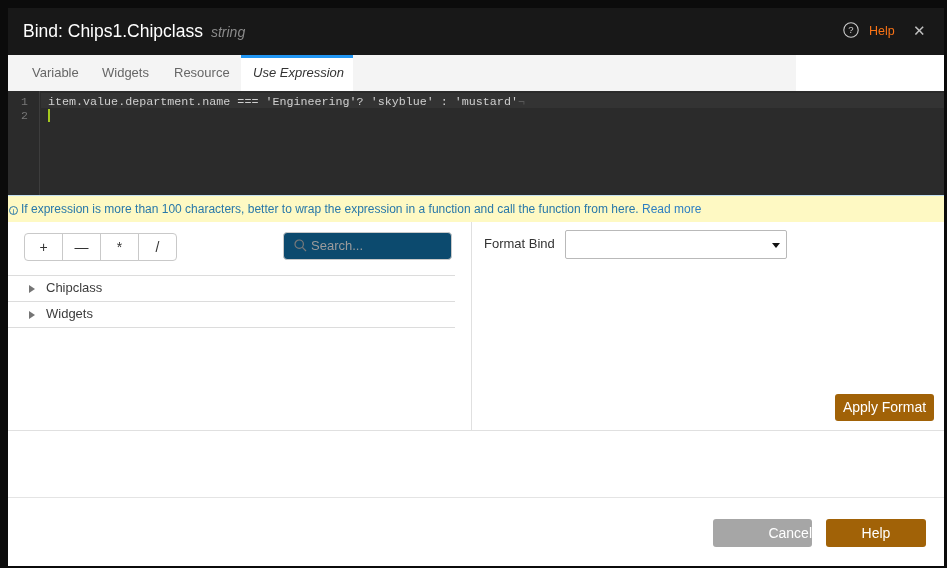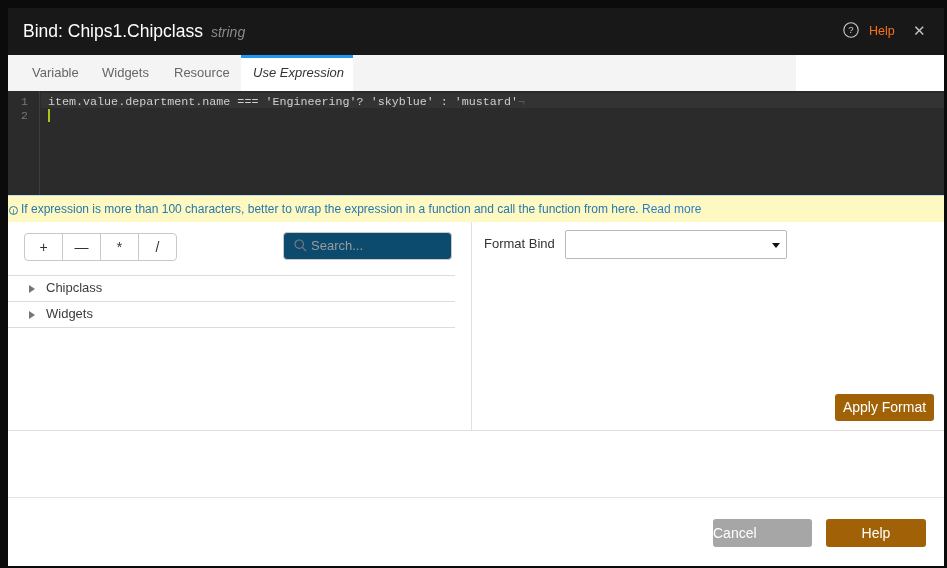--- a/index.html
+++ b/index.html
@@ -47,21 +47,21 @@
   .caret { position:absolute; width:0; height:0; border-left:6px solid #757575; border-top:4px solid transparent; border-bottom:4px solid transparent; }
   .treelabel { position:absolute; font-size:13px; color:#3c3c3c; }
   
   #fmtlabel { left:484px; top:236px; font-size:13px; color:#333; }
   #fmtselect { left:565px; top:230px; width:222px; height:29px; border:1px solid #b9b9b9; border-radius:2px; background:#fff; }
   #fmtselect .arr { position:absolute; right:6px; top:12px; width:0; height:0; border-top:5.5px solid #111; border-left:4.5px solid transparent; border-right:4.5px solid transparent; }
   .bluebtn { background:#a16207; color:#fff; text-align:center; border-radius:3px; font-size:14px; }
   #applybtn { left:835px; top:394px; width:99px; height:27px; line-height:27px; }
   
   #footline { left:8px; top:497px; width:936px; height:1px; background:#e4e4e4; }
-  #cancelbtn { left:713px; top:519px; width:99px; height:28px; line-height:28px; background:#a6a6a6; color:#fff; text-align:left; border-radius:3px; font-size:14px; }
+  #cancelbtn { left:713px; top:519px; width:99px; height:28px; line-height:28px; background:#a6a6a6; color:#fff; text-align:right; border-radius:3px; font-size:14px; }
   #bindbtn { left:826px; top:519px; width:100px; height:28px; line-height:28px; }
 </style>
 </head>
 <body>
   <div class="abs" id="dialog"></div>
 
   <div class="abs" id="header">
     <div class="abs" id="title">Bind: Chips1.Chipclass<span class="sub">string</span></div>
     <div class="abs" id="helpicon"><svg width="16" height="16" viewBox="0 0 16 16">
         <circle cx="8" cy="8" r="7.2" fill="none" stroke="#cccccc" stroke-width="1.1"></circle>

